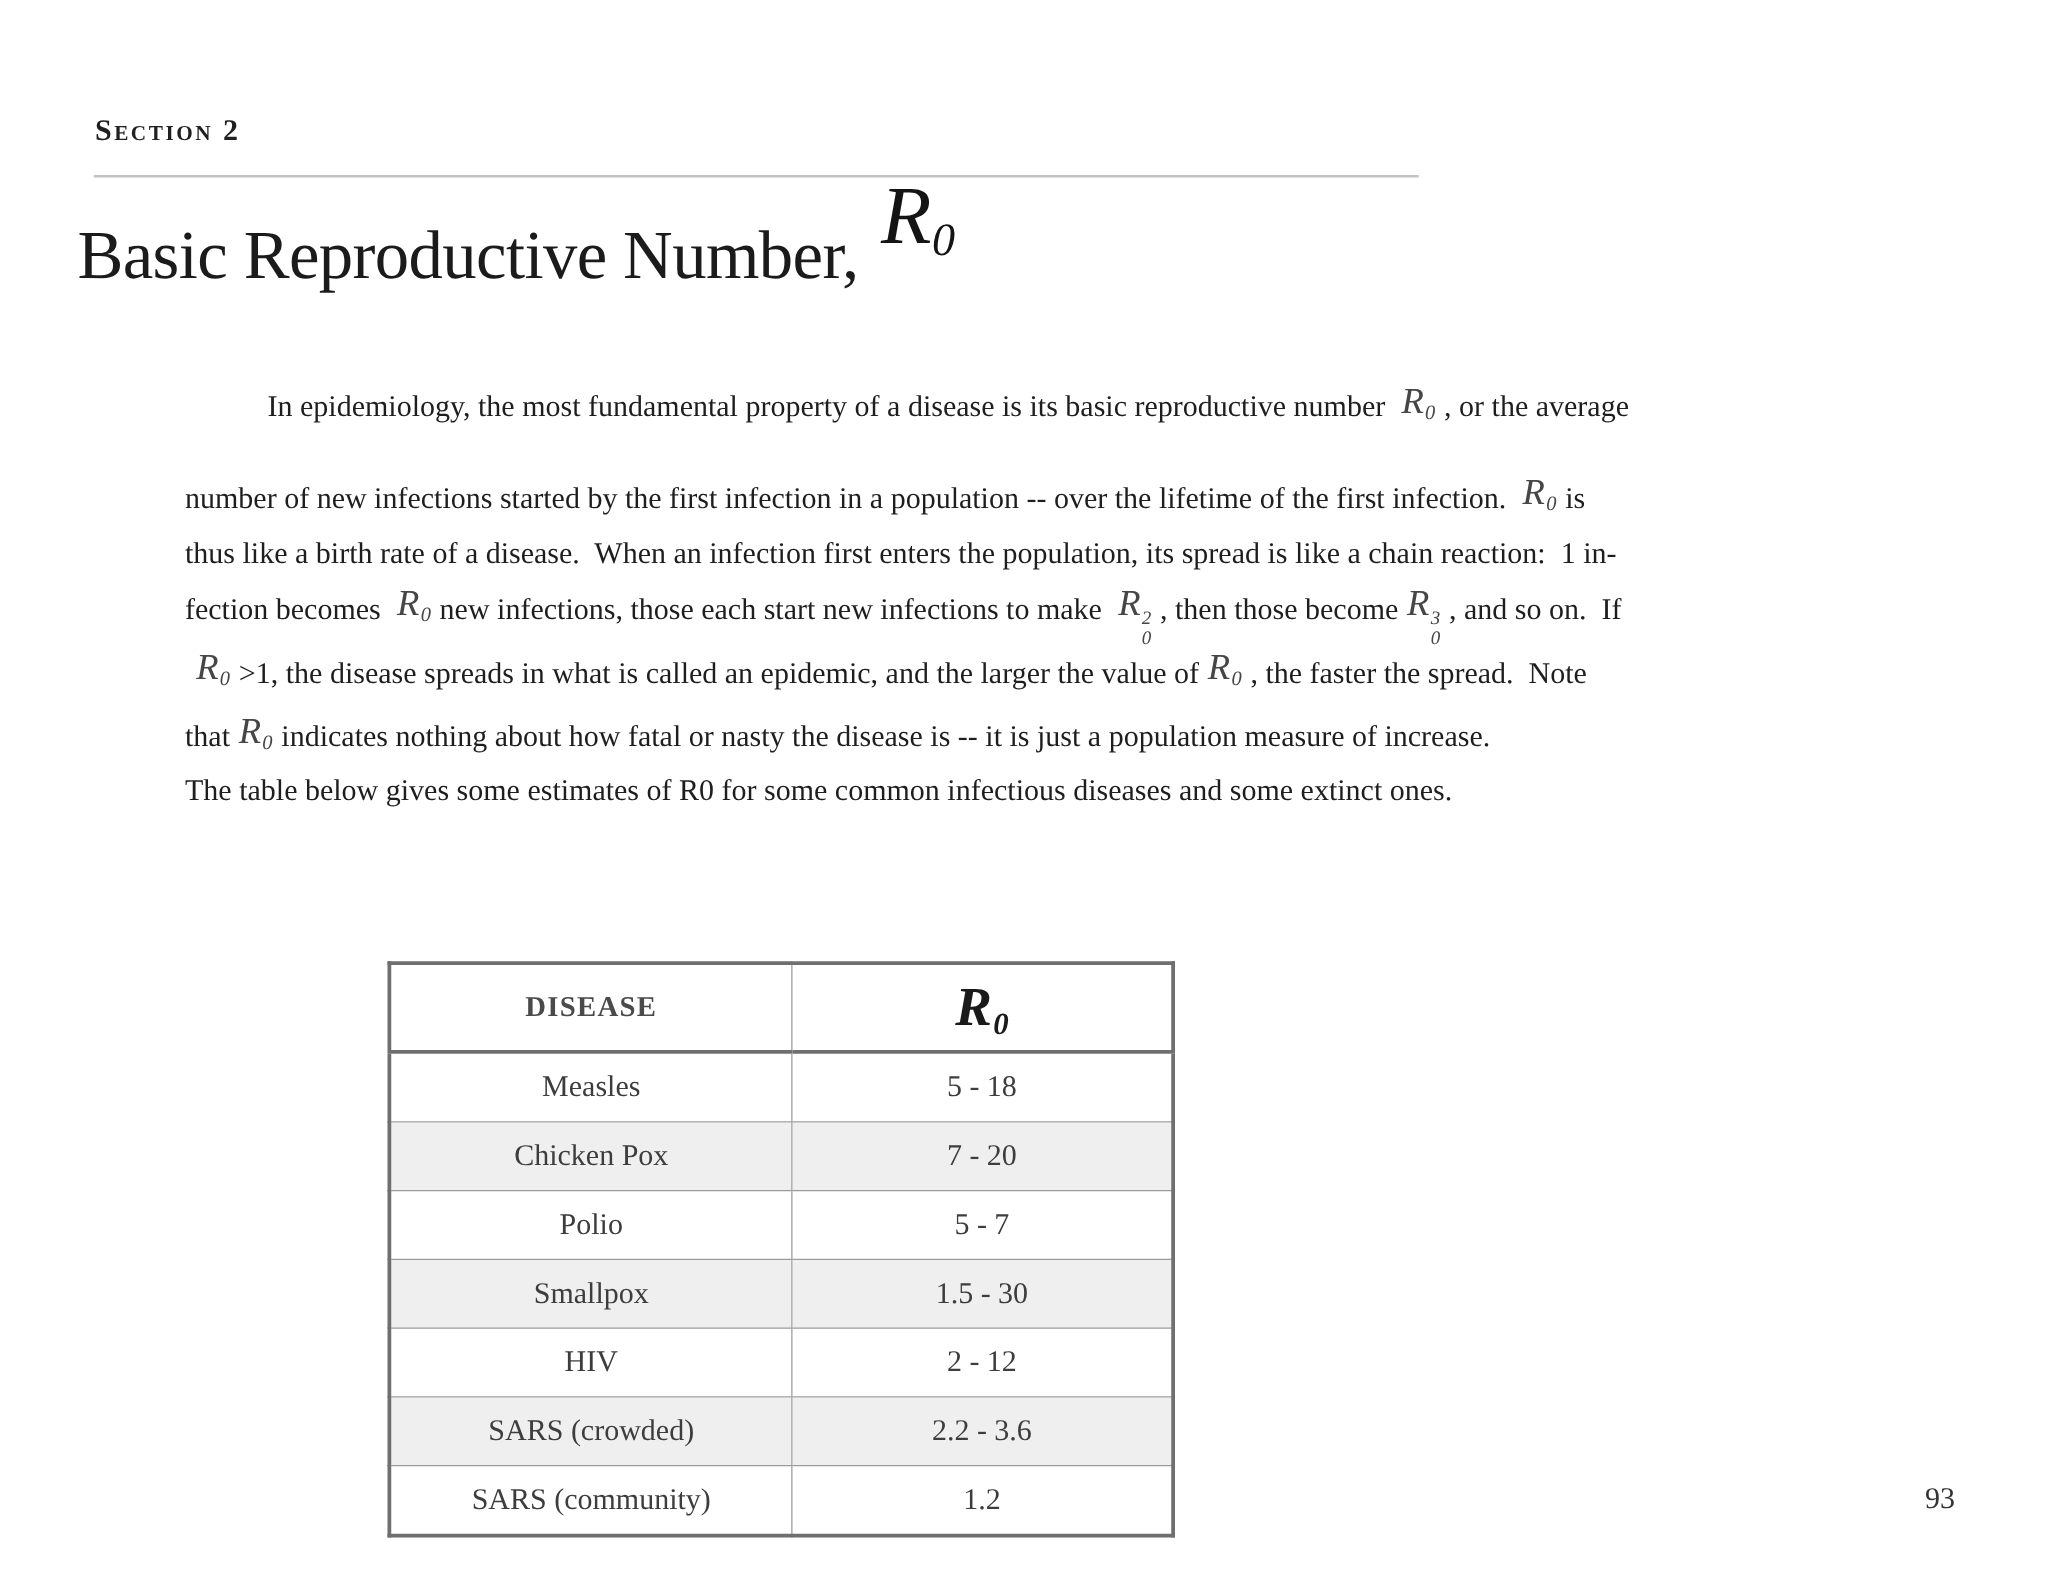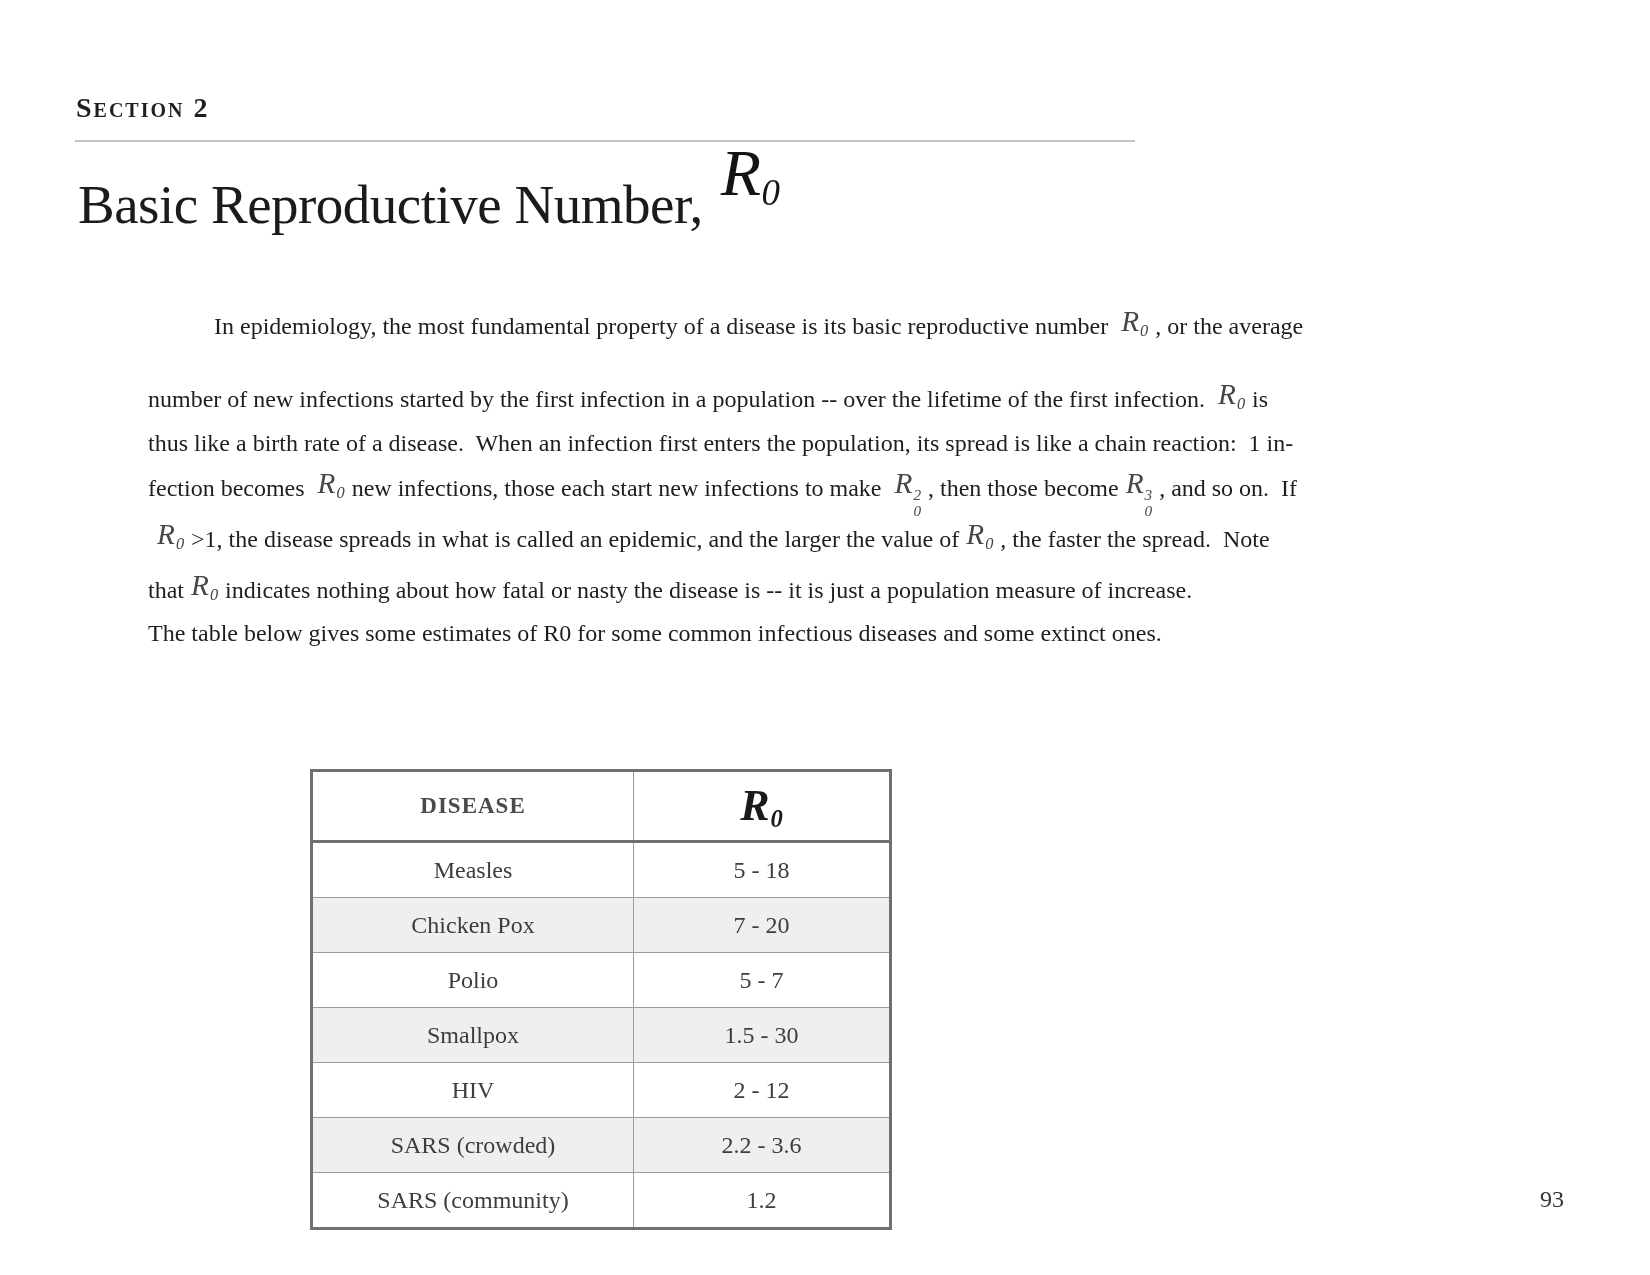--- a/index.html
+++ b/index.html
@@ -5,30 +5,30 @@
   html,body { margin:0; padding:0; }
   body {
     width:1650px; height:1275px; background:#ffffff;
     font-family:"Liberation Serif", serif;
     position:relative; overflow:hidden; color:#1e1e1e;
   }
   .page { position:absolute; inset:0; background:#fff; }
 
   .section-label {
     position:absolute; left:76px; top:92px;
-    font-size:28px; font-weight:bold; font-variant:small-caps;
+    font-size:24px; font-weight:bold; font-variant:small-caps;
     letter-spacing:2px; color:#1f1f1f; white-space:pre;
   }
   .rule {
     position:absolute; left:75px; top:140px;
     width:1060px; height:2px; background:#c3c3c3;
   }
 
   .title {
-    position:absolute; left:78px; top:168px;
+    position:absolute; left:62px; top:168px;
     font-size:55px; color:#1b1b1b; white-space:nowrap; letter-spacing:-0.5px;
   }
   .title-math-slot .math {
     font-size:66px; color:#141414; position:relative; top:-28px;
     margin-left:18px; display:inline-block; line-height:1;
   }
 
   .tline {
     position:absolute; left:148px;
     font-size:24px; color:#1e1e1e; white-space:pre; line-height:30px;text-align:right;
@@ -40,21 +40,21 @@
     display:inline-flex; flex-direction:column; align-items:flex-start;
     font-size:0.52em; line-height:1.05; vertical-align:-0.45em; margin-left:1px;
   }
   .mstack span { display:block; }
   .inline-math {
     font-size:1.22em; color:#464646; position:relative; top:-3px; line-height:1;
     padding:0 1px;
   }
 
   .r0-table {
-    position:absolute; left:310px; top:769px; width:582px;
+    position:absolute; left:310px; top:769px; width:630px;
     border-collapse:collapse; table-layout:fixed;
     background:#ffffff; border:3px solid #6f6f6f;
     font-size:24px; color:#3d3d3d;
   }
   .r0-table col.c1 { width:322px; }
   .r0-table th, .r0-table td {
     border:1px solid #9c9c9c; text-align:center; vertical-align:middle;
     overflow:hidden;
   }
   .r0-table thead th { height:66px; border-bottom:3px solid #6f6f6f; }

